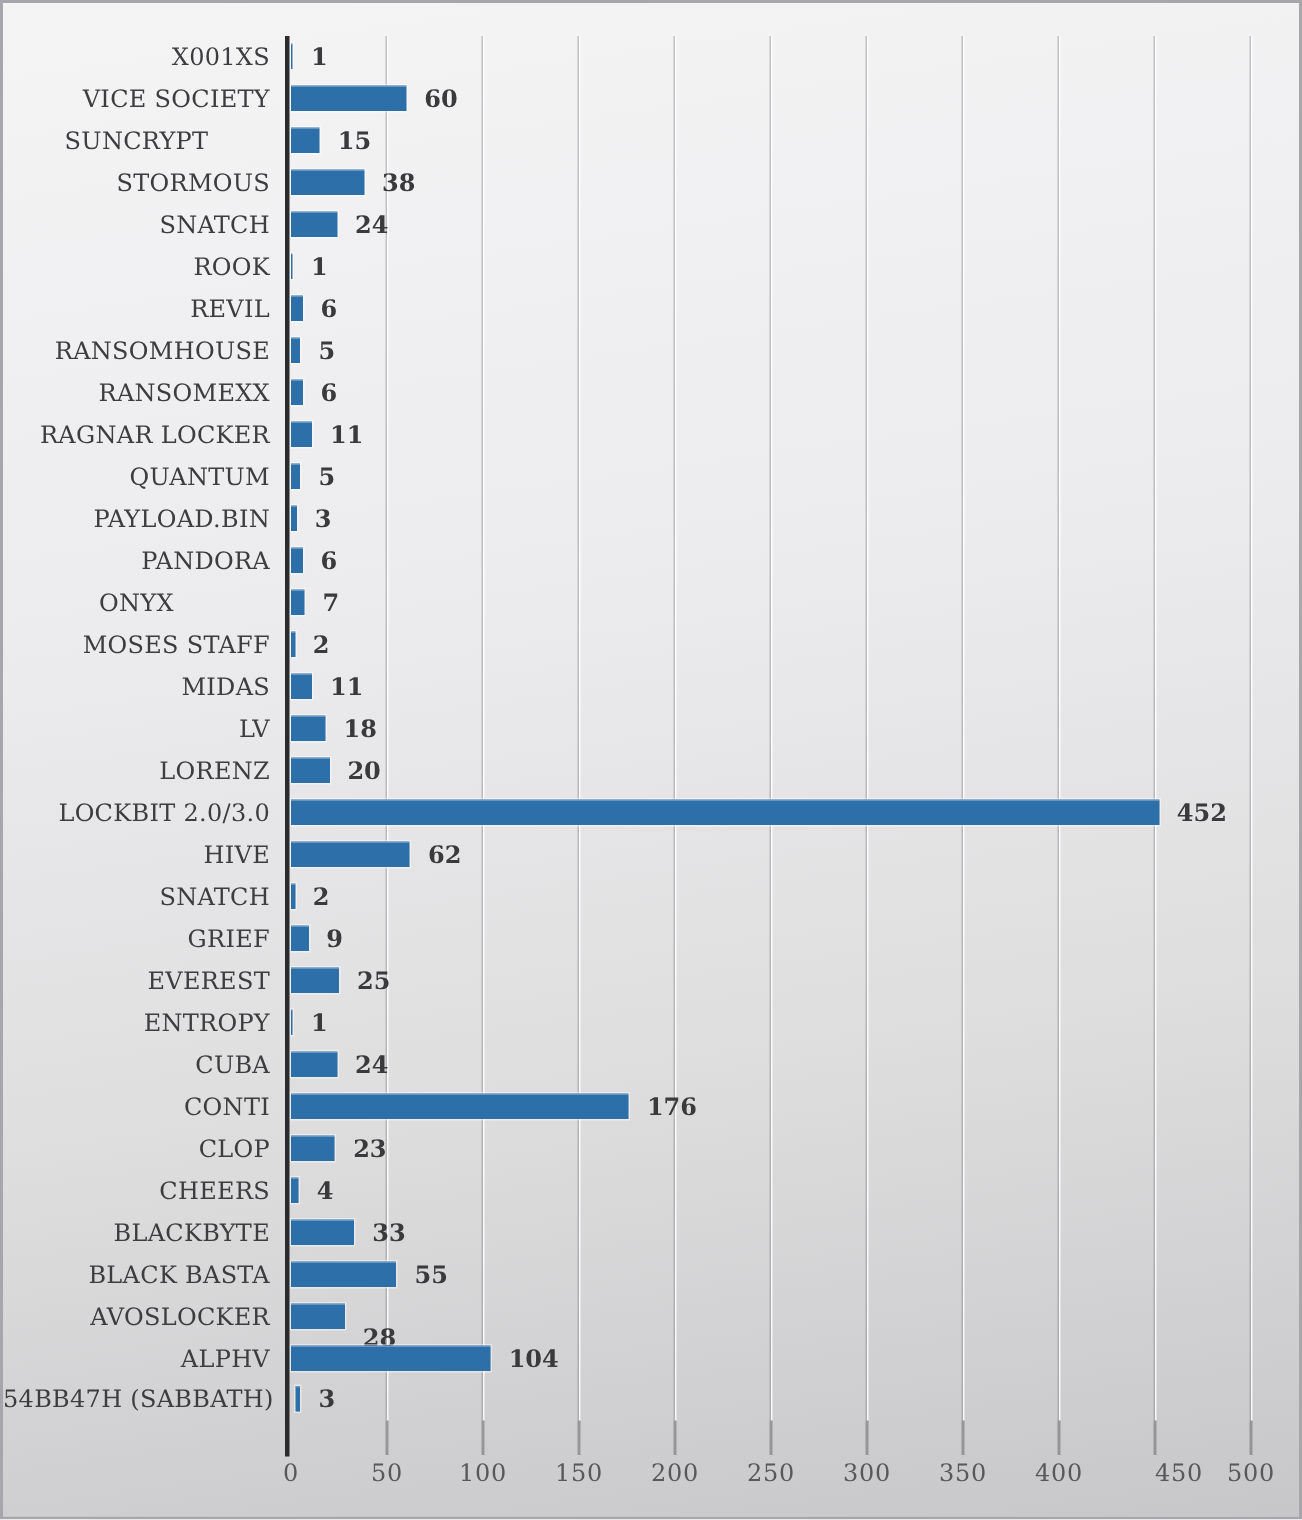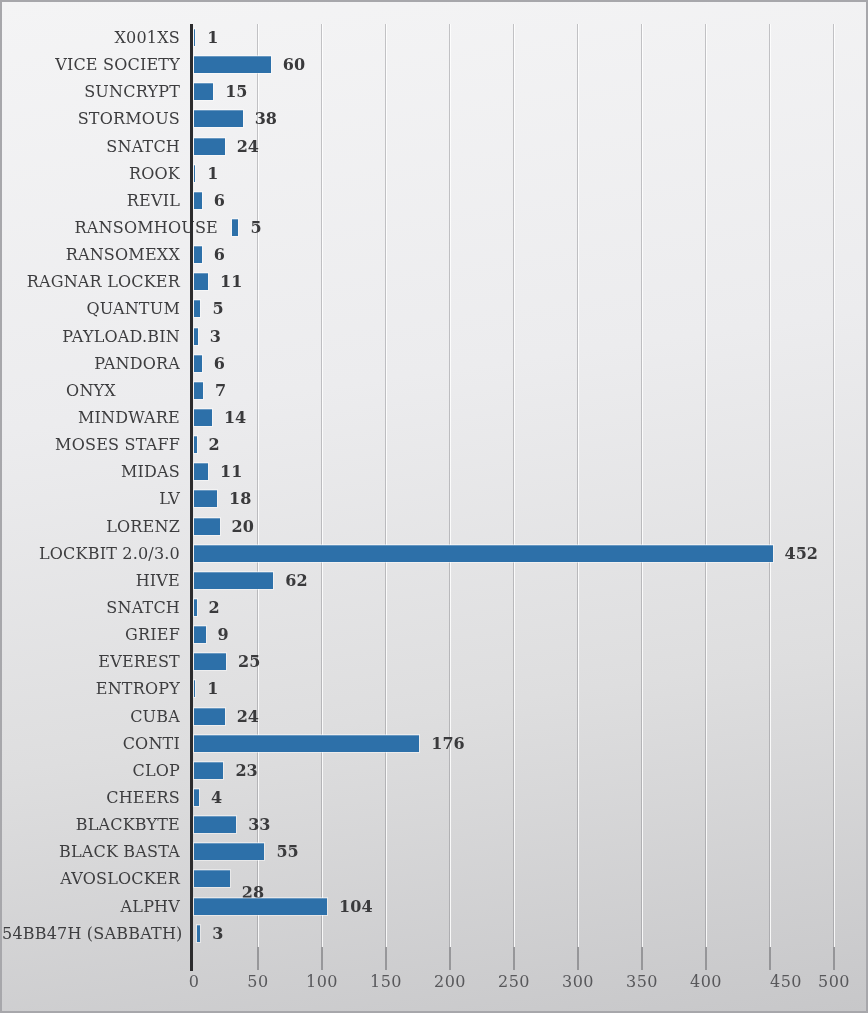--- a/index.html
+++ b/index.html
@@ -68,21 +68,21 @@
           <span class="cat-label" style="color: rgb(61, 61, 63);">X001XS</span>
           <span class="bar" style="width: 1.3px; background: linear-gradient(rgb(45, 112, 169) 0%, rgb(45, 112, 169) 100%);"></span>
           <span class="val-label" style="color: rgb(58, 58, 60);">1</span>
         </div>
         <div class="row">
           <span class="cat-label" style="color: rgb(61, 61, 63);">VICE SOCIETY</span>
           <span class="bar" style="width: 76.8px; background: linear-gradient(rgb(45, 112, 169) 0%, rgb(45, 112, 169) 100%);"></span>
           <span class="val-label" style="color: rgb(58, 58, 60);">60</span>
         </div>
         <div class="row">
-          <span class="cat-label" style="color: rgb(61, 61, 63);">SUNCRYPT</span>
+          <span class="cat-label" style="color: rgb(61, 61, 63); text-align: center;">SUNCRYPT</span>
           <span class="bar" style="width: 19.2px; background: linear-gradient(rgb(45, 112, 169) 0%, rgb(45, 112, 169) 100%);"></span>
           <span class="val-label" style="color: rgb(58, 58, 60);">15</span>
         </div>
         <div class="row">
           <span class="cat-label" style="color: rgb(61, 61, 63);">STORMOUS</span>
           <span class="bar" style="width: 48.64px; background: linear-gradient(rgb(45, 112, 169) 0%, rgb(45, 112, 169) 100%);"></span>
           <span class="val-label" style="color: rgb(58, 58, 60);">38</span>
         </div>
         <div class="row">
           <span class="cat-label" style="color: rgb(61, 61, 63);">SNATCH</span>
@@ -93,21 +93,21 @@
           <span class="cat-label" style="color: rgb(61, 61, 63);">ROOK</span>
           <span class="bar" style="width: 1.3px; background: linear-gradient(rgb(45, 112, 169) 0%, rgb(45, 112, 169) 100%);"></span>
           <span class="val-label" style="color: rgb(58, 58, 60);">1</span>
         </div>
         <div class="row">
           <span class="cat-label" style="color: rgb(61, 61, 63);">REVIL</span>
           <span class="bar" style="width: 7.68px; background: linear-gradient(rgb(45, 112, 169) 0%, rgb(45, 112, 169) 100%);"></span>
           <span class="val-label" style="color: rgb(58, 58, 60);">6</span>
         </div>
         <div class="row">
-          <span class="cat-label" style="color: rgb(61, 61, 63); padding-left: 38px;">RANSOMHOUSE</span>
+          <span class="cat-label" style="color: rgb(61, 61, 63);">RANSOMHOUSE</span>
           <span class="bar" style="width: 6.4px; background: linear-gradient(rgb(45, 112, 169) 0%, rgb(45, 112, 169) 100%);"></span>
           <span class="val-label" style="color: rgb(58, 58, 60);">5</span>
         </div>
         <div class="row">
           <span class="cat-label" style="color: rgb(61, 61, 63);">RANSOMEXX</span>
           <span class="bar" style="width: 7.68px; background: linear-gradient(rgb(45, 112, 169) 0%, rgb(45, 112, 169) 100%);"></span>
           <span class="val-label" style="color: rgb(58, 58, 60);">6</span>
         </div>
         <div class="row">
           <span class="cat-label" style="color: rgb(61, 61, 63);">RAGNAR LOCKER</span>
@@ -126,25 +126,20 @@
         </div>
         <div class="row">
           <span class="cat-label" style="color: rgb(61, 61, 63);">PANDORA</span>
           <span class="bar" style="width: 7.68px; background: linear-gradient(rgb(45, 112, 169) 0%, rgb(45, 112, 169) 100%);"></span>
           <span class="val-label" style="color: rgb(58, 58, 60);">6</span>
         </div>
         <div class="row">
           <span class="cat-label" style="color: rgb(61, 61, 63); text-align: center;">ONYX</span>
           <span class="bar" style="width: 8.96px; background: linear-gradient(rgb(45, 112, 169) 0%, rgb(45, 112, 169) 100%);"></span>
           <span class="val-label" style="color: rgb(58, 58, 60);">7</span>
-        </div>
-        <div class="row">
-          <span class="cat-label" style="color: rgb(61, 61, 63);">MINDWARE</span>
-          <span class="bar" style="width: 17.92px; background: linear-gradient(rgb(45, 112, 169) 0%, rgb(45, 112, 169) 100%);"></span>
-          <span class="val-label" style="color: rgb(58, 58, 60);">14</span>
         </div>
         <div class="row">
           <span class="cat-label" style="color: rgb(61, 61, 63);">MOSES STAFF</span>
           <span class="bar" style="width: 2.56px; background: linear-gradient(rgb(45, 112, 169) 0%, rgb(45, 112, 169) 100%);"></span>
           <span class="val-label" style="color: rgb(58, 58, 60);">2</span>
         </div>
         <div class="row">
           <span class="cat-label" style="color: rgb(61, 61, 63);">MIDAS</span>
           <span class="bar" style="width: 14.08px; background: linear-gradient(rgb(45, 112, 169) 0%, rgb(45, 112, 169) 100%);"></span>
           <span class="val-label" style="color: rgb(58, 58, 60);">11</span>

